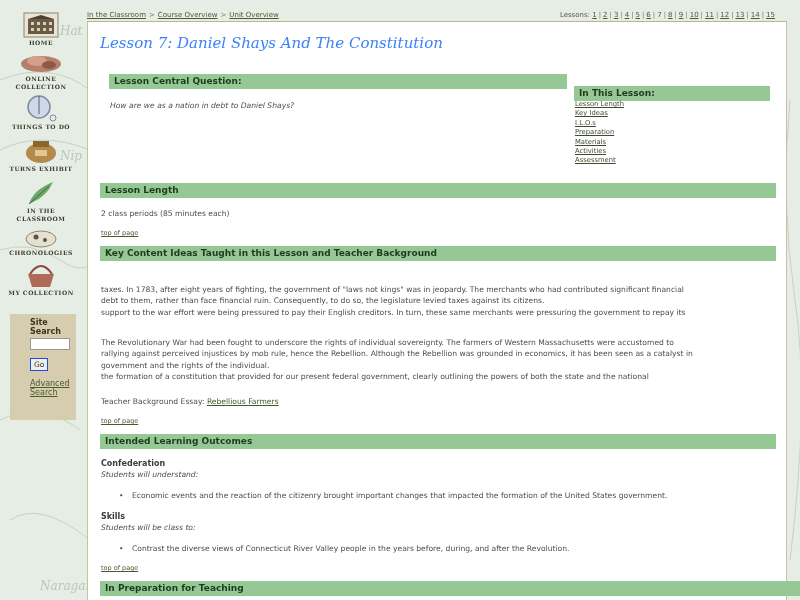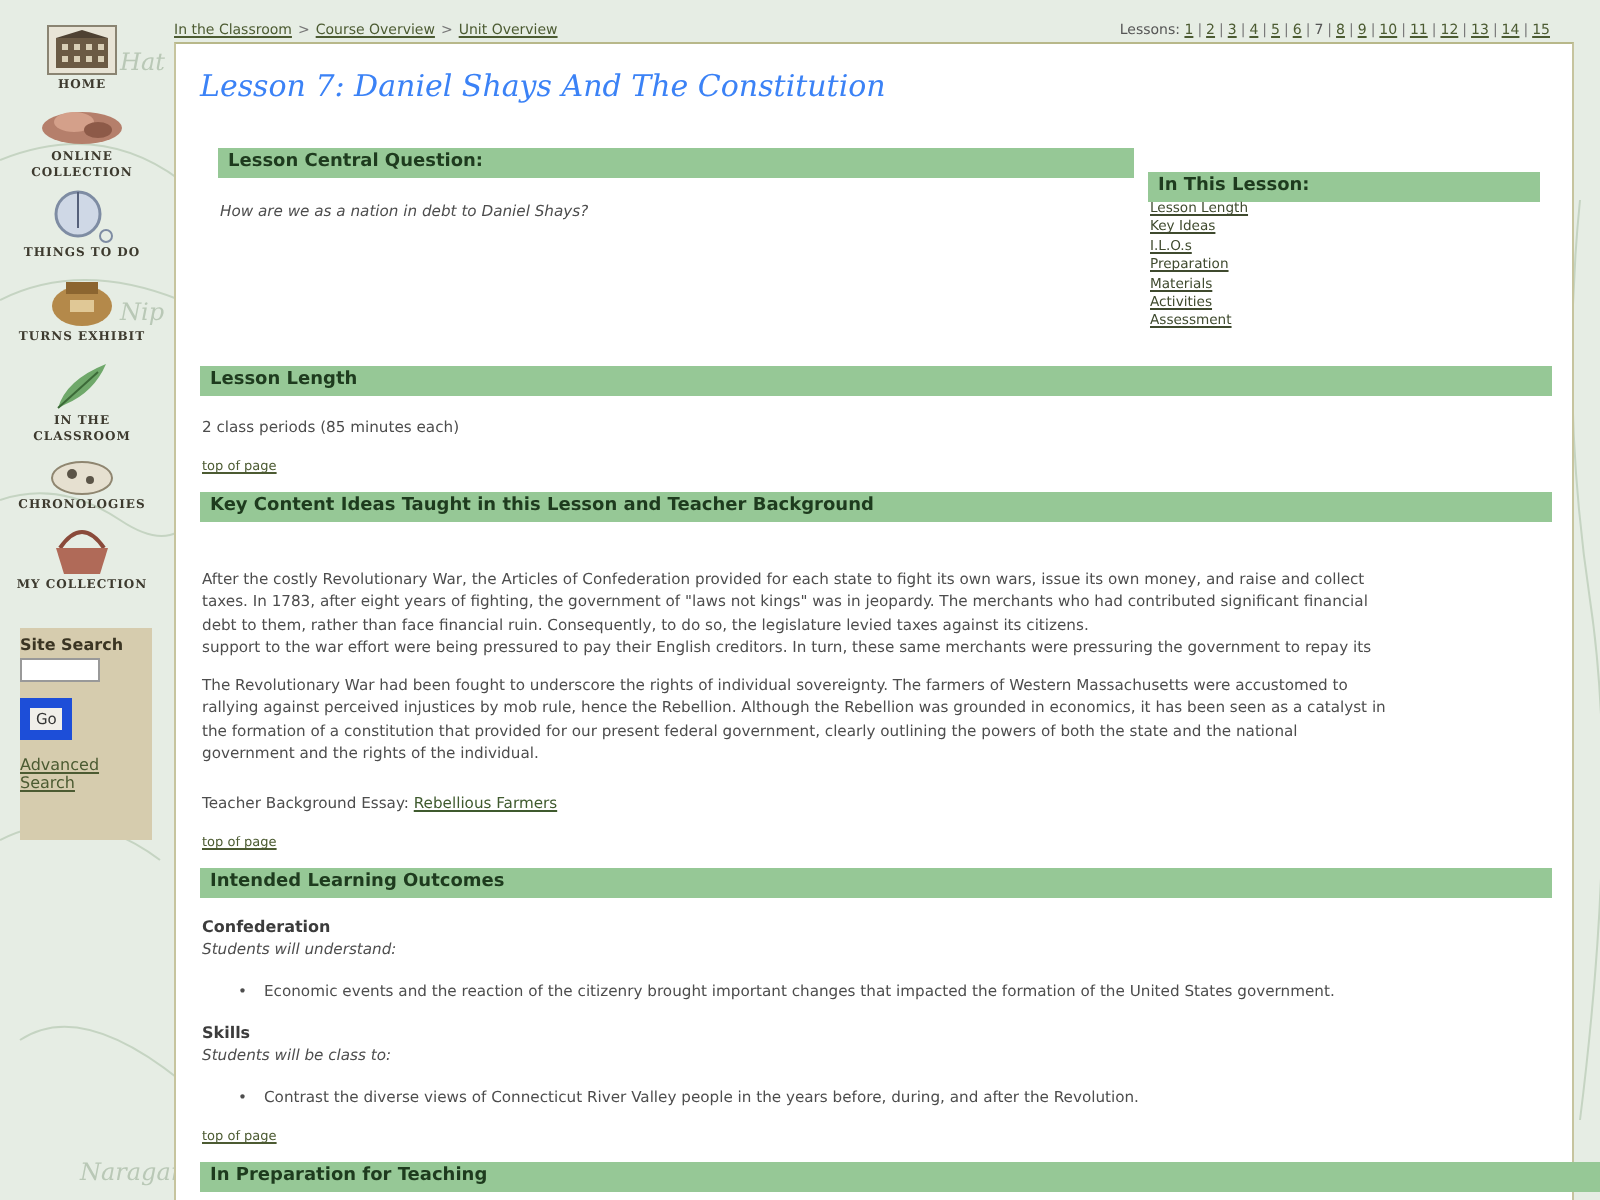--- a/index.html
+++ b/index.html
@@ -14,25 +14,25 @@
   
   .leftnav { position: absolute; left: 0; top: 0; width: 86px; z-index: 1; }
   .navitem { position: absolute; left: 8px; width: 66px; text-align: center; cursor: pointer; }
   .navicon { display: block; margin: 0 auto; }
   .navlabel {
     display: block; font-family: "DejaVu Serif", serif; font-size: 6px; font-weight: bold;
     letter-spacing: 0.5px; color: #3d3a2e; text-transform: uppercase; line-height: 8px; margin-top: 1px;
   }
   .search-box {
     position: absolute; left: 10px; top: 314px; width: 66px; height: 106px;
-    background: #d6ccae; padding: 4px 0; box-sizing: border-box;
+    background: #d6ccae; padding: 4px 20px; box-sizing: border-box;
   }
   .search-title { font-size: 8px; font-weight: bold; color: #3b3523; }
   .search-input { width: 38px; height: 10px; border: 1px solid #999; background: #fff; margin-top: 2px; display: block; padding: 0; }
-  .go-btn { margin-top: 8px; font-size: 7.5px; padding: 1px 3px; background: #f1efe9; border: 5px solid #1d4ed8; color: #333; font-family: "DejaVu Sans", sans-serif; }
+  .go-btn { margin-top: 8px; font-size: 7.5px; padding: 1px 3px; background: #f1efe9; border: 1px solid #1d4ed8; color: #333; font-family: "DejaVu Sans", sans-serif; }
   .adv-link { display: block; margin-top: 8px; font-size: 8px; color: #4c5b32; text-decoration: underline; line-height: 9px; }
 
   
   .topbar { position: absolute; left: 87px; top: 10px; width: 700px; height: 11px; z-index: 2; font-size: 7px; }
   .crumbs { position: absolute; left: 0; top: 1px; color: #555; }
   .crumbs a { color: #4c5b32; text-decoration: underline; }
   .crumbs .sep { color: #777; margin: 0 3px; }
   .lessons { position: absolute; right: 12px; top: 1px; color: #555; }
   .lessons a { color: #4c5b32; text-decoration: underline; }
   .lessons .cur { color: #555; text-decoration: none; }
@@ -182,30 +182,29 @@
     <a>Activities</a>
     <a>Assessment</a>
   </div>
 
   <div class="hbar" style="left:12px; top:161px; width:676px;">Lesson Length</div>
   <div class="txt" style="left:13px; top:186px;">2 class periods (85 minutes each)</div>
   <a class="toplink" style="left:13px; top:207px;">top of page</a>
 
   <div class="hbar" style="left:12px; top:224px; width:676px;">Key Content Ideas Taught in this Lesson and Teacher Background</div>
   <div class="txt" style="left:13px; top:262px; width:680px;">
-    <div>After the costly Revolutionary War, the Articles of Confederation provided for each state to fight its own wars, issue its own money, and raise and collect</div>
     <div>taxes. In 1783, after eight years of fighting, the government of "laws not kings" was in jeopardy. The merchants who had contributed significant financial</div>
     <div>debt to them, rather than face financial ruin. Consequently, to do so, the legislature levied taxes against its citizens.</div>
     <div>support to the war effort were being pressured to pay their English creditors. In turn, these same merchants were pressuring the government to repay its</div>
   </div>
   <div class="txt" style="left:13px; top:315px; width:680px;">
     <div>The Revolutionary War had been fought to underscore the rights of individual sovereignty. The farmers of Western Massachusetts were accustomed to</div>
     <div>rallying against perceived injustices by mob rule, hence the Rebellion. Although the Rebellion was grounded in economics, it has been seen as a catalyst in</div>
+    <div>government and the rights of the individual.</div>
     <div>the formation of a constitution that provided for our present federal government, clearly outlining the powers of both the state and the national</div>
-    <div>government and the rights of the individual.</div>
   </div>
   <div class="txt" style="left:13px; top:374px;">
     <span>Teacher Background Essay:</span>
     <a class="link-inline">Rebellious Farmers</a>
   </div>
   <a class="toplink" style="left:13px; top:395px;">top of page</a>
 
   <div class="hbar" style="left:12px; top:412px; width:676px;">Intended Learning Outcomes</div>
   <div class="sub" style="left:13px; top:437px;">Confederation</div>
   <div class="txt ital" style="left:13px; top:447px;">Students will understand:</div>

